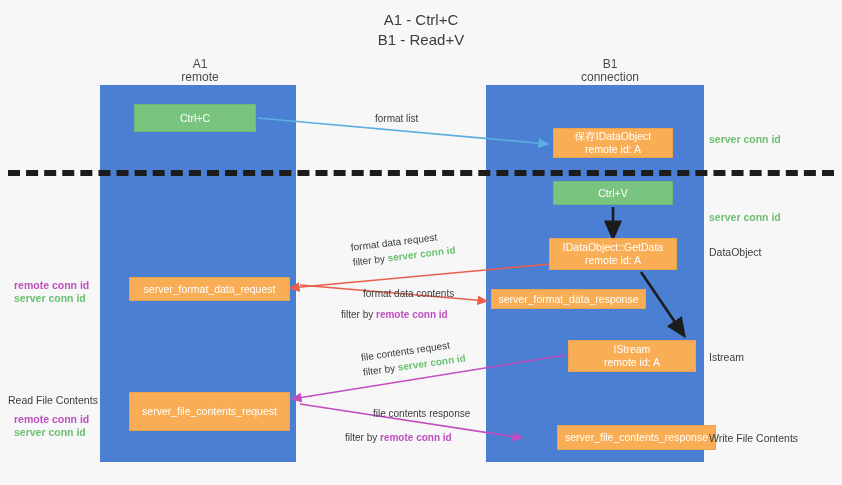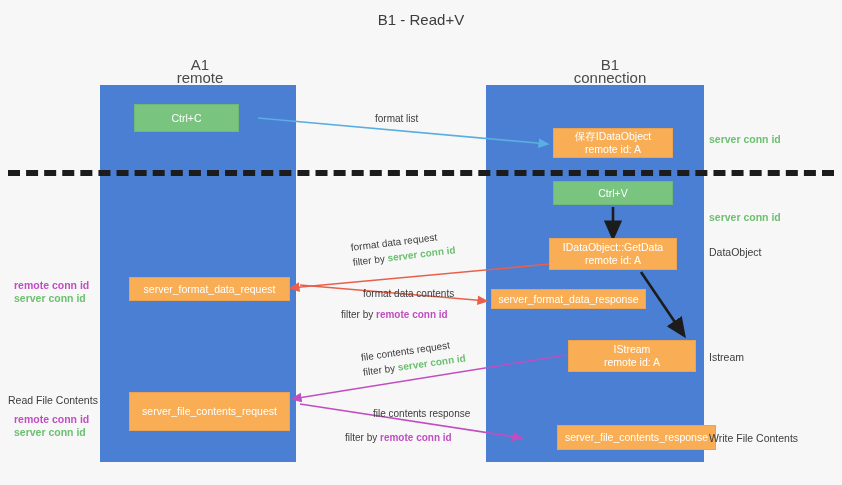--- a/index.html
+++ b/index.html
@@ -14,21 +14,21 @@
 
   
   .title{
     position:absolute;left:0;top:10px;width:842px;
     text-align:center;color:#3c3c3c;font-size:15px;line-height:20px;
   }
 
   
   .col-head{
     position:absolute;text-align:center;color:#4a4a4a;
-    font-size:15px;line-height:13px;
+    font-size:12px;line-height:13px;
   }
 
   
   .lane{position:absolute;background:#4a7fd4;}
 
   
   .box{
     position:absolute;box-sizing:border-box;
     display:flex;flex-direction:column;align-items:center;justify-content:center;
     color:#ffffff;font-size:10.5px;line-height:13px;text-align:center;
@@ -60,20 +60,21 @@
   .ann.rot{transform-origin:left top;}
 
   svg.arrows{position:absolute;left:0;top:0;width:842px;height:485px;pointer-events:none;}
 </style>
 </head>
 <body>
 
 <div id="stage">
 
   <div class="title">
+    <div>A1 - Ctrl+C</div>
     <div>B1 - Read+V</div>
   </div>
 
   <div class="col-head" style="left:140px;top:58px;width:120px;">
     <div>A1</div>
     <div>remote</div>
   </div>
   <div class="col-head" style="left:540px;top:58px;width:140px;">
     <div>B1</div>
     <div>connection</div>
@@ -106,21 +107,21 @@
 
     <line x1="550" y1="264" x2="290" y2="288" stroke="#e8604c" stroke-width="1.6" marker-end="url(#ah-red)"></line>
 
     <line x1="300" y1="285" x2="487" y2="301" stroke="#e8604c" stroke-width="1.6" marker-end="url(#ah-red)"></line>
 
     <line x1="566" y1="355" x2="292" y2="399" stroke="#c14ec1" stroke-width="1.6" marker-end="url(#ah-mag)"></line>
 
     <line x1="300" y1="404" x2="522" y2="438" stroke="#c14ec1" stroke-width="1.6" marker-end="url(#ah-mag)"></line>
   </svg>
 
-  <div class="box green" style="left:134px;top:104px;width:105px;height:28px;">
+  <div class="box green" style="left:134px;top:104px;width:122px;height:28px;">
     <div>Ctrl+C</div>
   </div>
 
   <div class="box orange" style="left:129px;top:277px;width:161px;height:24px;">
     <div>server_format_data_request</div>
   </div>
 
   <div class="box orange" style="left:129px;top:392px;width:161px;height:39px;">
     <div>server_file_contents_request</div>
   </div>

